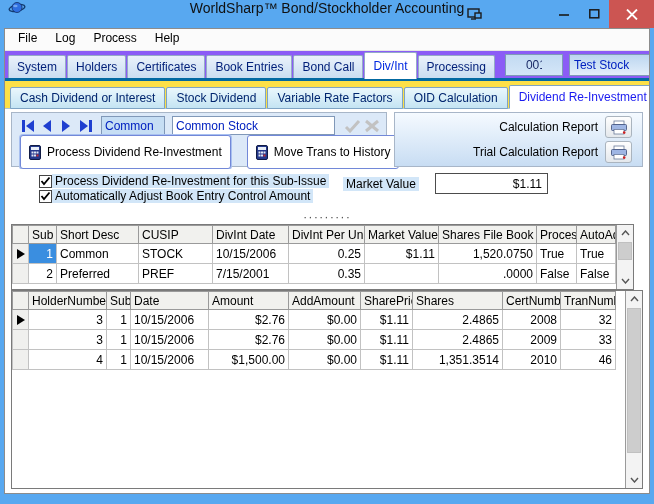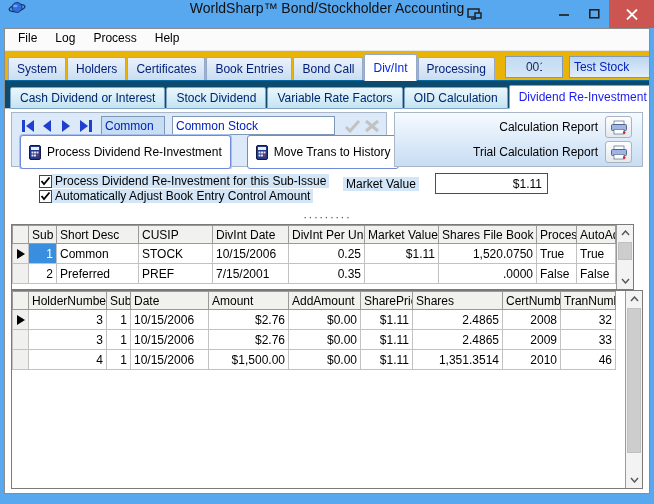--- a/index.html
+++ b/index.html
@@ -24,39 +24,39 @@
   .btn-close { width:45px; height:28px; background:#cc5552; display:flex; align-items:center; justify-content:center; }
   
   .client {
     flex:1; margin:0 4px 10px 4px; background:#ffffff;
     border:1px solid #8c8c8c; display:flex; flex-direction:column; overflow:hidden;
   }
   
   .menubar { height:22px; flex:0 0 22px; background:#fbfbfb; display:flex; padding-left:4px; border-bottom:1px solid #e6e6e6; }
   .menu-item { font-size:12px; color:#000; padding:2px 9px; }
   
-  .tabrow1 { height:30px; flex:0 0 30px; display:flex; align-items:flex-end; padding:2px 4px 0 3px; border-bottom:1px solid #0369a1; background:#eab308; position:relative; }
+  .tabrow1 { height:30px; flex:0 0 30px; display:flex; align-items:flex-end; padding:2px 4px 0 3px; border-bottom:3px solid #0369a1; background:#8b5cf6; position:relative; }
   .tab {
     height:23px; line-height:22px; padding:0 8px; font-size:12px; color:#001e78;
     background:linear-gradient(#eaf2fb,#c9ddf1);
     border:1px solid #94aac8; border-bottom:none; border-radius:2px 2px 0 0; margin-right:1px; white-space:nowrap;
   }
   .tab.active { background:#fff; color:#0028e0; height:27px; line-height:26px; margin-bottom:-1px; z-index:2; }
   .issue-num {
     width:58px; height:22px; margin-left:9px; margin-bottom:2px;
     border:1px solid #7e99b8; background:linear-gradient(#c2daf2,#d4e6f8);
     font-family:"Liberation Sans",sans-serif; font-size:12px; color:#1a2a66; padding:0 20px;text-align:right;
   }
   .issue-name {
     width:124px; height:22px; margin-left:6px; margin-bottom:2px;
     border:1px solid #7e99b8; background:linear-gradient(#bcd6f0,#e2eefa);
     font-family:"Liberation Sans",sans-serif; font-size:12px; color:#0020c0; padding:0 4px;
   }
   
-  .subtabs { height:28px; flex:0 0 28px; display:flex; align-items:flex-end; padding:3px 4px 0 5px; background:#0c4a6e; border-bottom:1px solid #aac6da; }
+  .subtabs { height:28px; flex:0 0 28px; display:flex; align-items:flex-end; padding:3px 4px 0 5px; background:#fde047; border-bottom:1px solid #aac6da; }
   .subtab {
     height:22px; line-height:21px; padding:0 9px; font-size:12px; color:#00256e;
     background:linear-gradient(#eaf7fc,#c4e4f3);
     border:1px solid #7fa4c4; border-radius:2px 2px 0 0; margin-right:1px; margin-bottom:-1px; white-space:nowrap;
   }
   .subtab.active { background:#fff; color:#1a1af0; border-bottom-color:#fff; height:24px; line-height:23px; z-index:2; }
   
   .toolbar { height:60px; flex:0 0 60px; display:flex; padding:3px 6px 2px 6px; gap:7px; background:#fff; }
   .panel-left { width:376px; border:1px solid #a8b6c8; background:#dce9f8; padding:3px 6px 3px 8px; display:flex; flex-direction:column; justify-content:space-between; }
   .nav-row { display:flex; align-items:center; gap:3px; }

